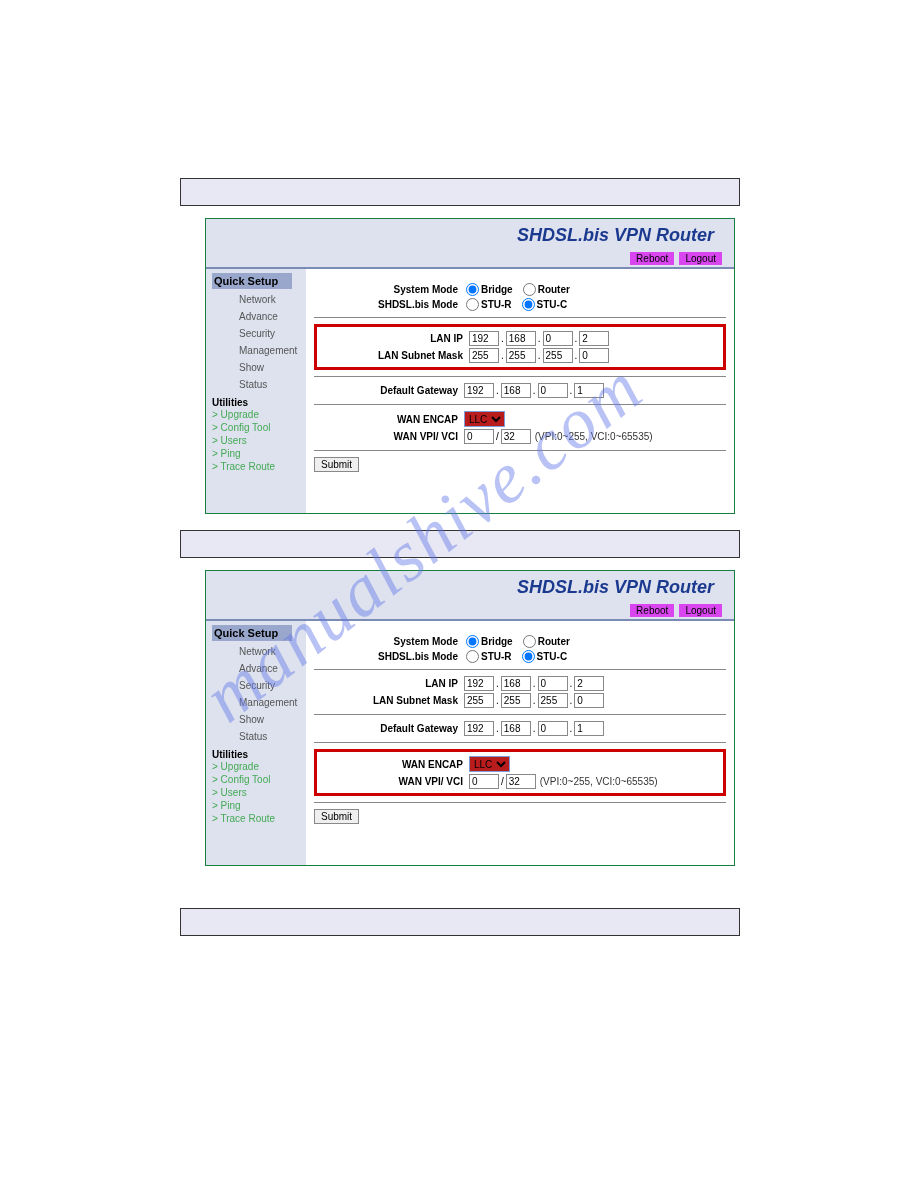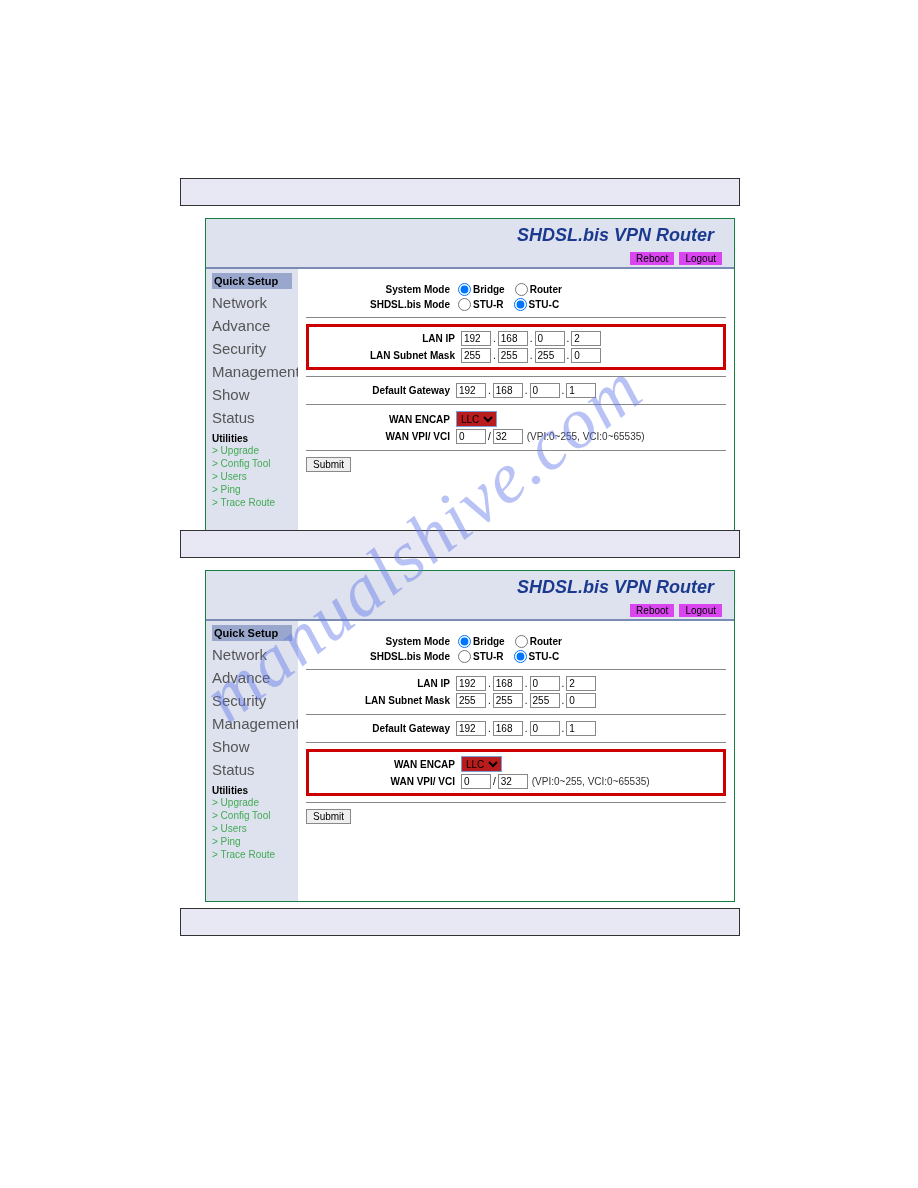--- a/index.html
+++ b/index.html
@@ -63,23 +63,23 @@
   }
   .hbtn {
     display: inline-block;
     background: #d946ef;
     color: #000;
     font-size: 10px;
     padding: 1px 6px;
     margin-left: 2px;
     cursor: pointer;
   }
-  .shot-body { display: flex; }
+  .shot-body { display: flex; gap: 8px; }
   .sidebar { width: 92px; background: #dde2ee; padding: 4px 6px 40px 6px; }
-  .sidebar .nav-item { font-size: 15px; color: #555; padding: 3px 0; cursor: pointer; }
+  .sidebar .nav-item { font-size: 10px; color: #555; padding: 3px 0; cursor: pointer; margin-left: 27px; }
   .sidebar .nav-active { background: #9aa7cc; color: #000; font-weight: bold; padding: 2px 2px; margin-bottom:2px; }
   .sidebar .nav-head { font-weight: bold; color: #000; font-size:10px; padding-top: 4px;}
   .sidebar .nav-sub { color: #4a5; font-size:10px; padding: 1px 0; cursor:pointer;}
   .content { flex: 1; background: #fff; padding: 12px 8px 30px 8px; position: relative; }
   .row { display: flex; align-items: center; margin: 2px 0; }
   .lbl { width: 150px; text-align: right; font-size: 10px; font-weight: bold; padding-right: 6px; color:#000;}
   .sep { border-top: 1px solid #888; margin: 6px 0; }
   .ipbox { width: 30px; height: 15px; font-size:10px; border:1px solid #888; text-align:left; padding:0 2px;}
   .dot { padding: 0 2px; font-size:10px;}
   .sel { height:16px; font-size:10px; border:1px solid #7c9ed9; background:#b91c1c;}

